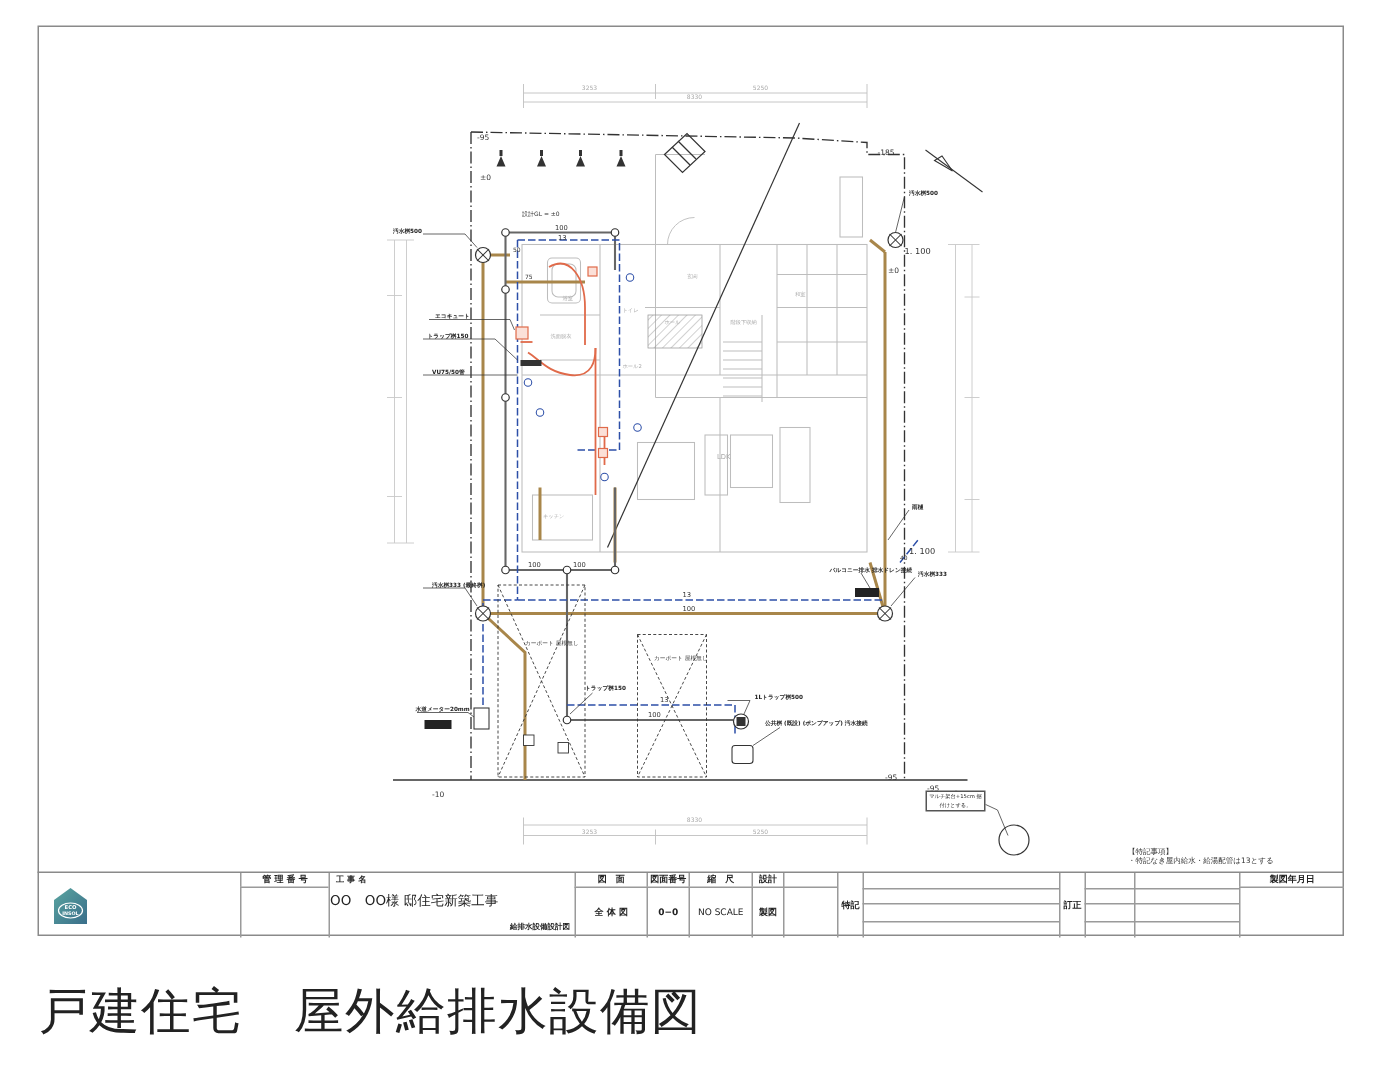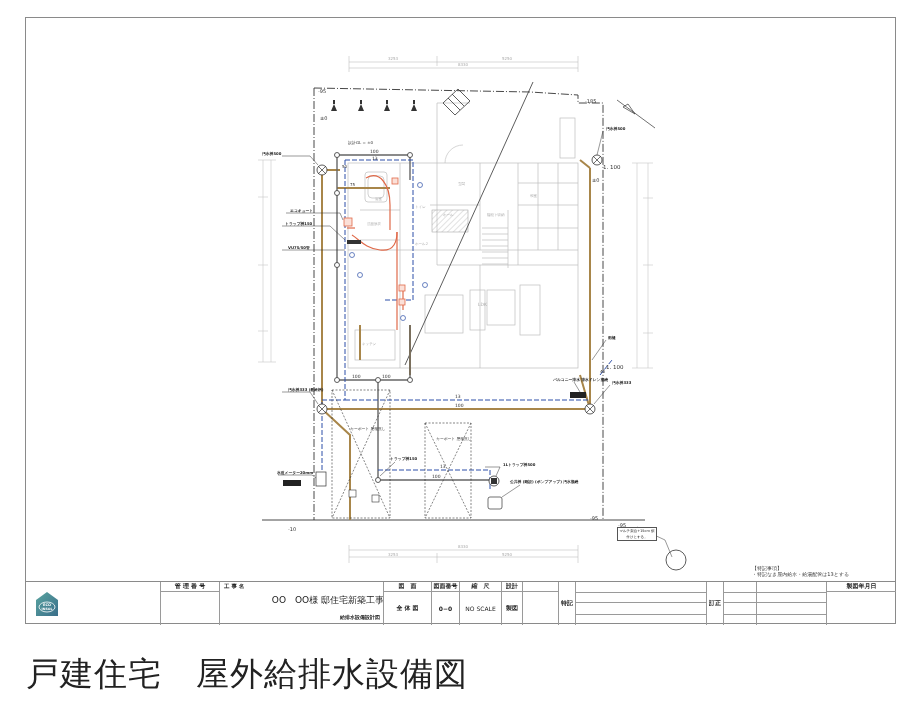--- a/index.html
+++ b/index.html
@@ -352,21 +352,21 @@
     <text x="12" y="15" font-size="3.5" fill="#fff" text-anchor="middle" font-weight="bold">ECO</text>
     <text x="12" y="19" font-size="3.2" fill="#fff" text-anchor="middle" font-weight="bold">INSOL</text>
   </svg>
 
   <div class="cell" style="left:135px; top:0; width:59px; height:9px;">管 理 番 号</div>
   <div class="cell" style="left:135px; top:9px; width:59px; height:34px;"></div>
   <div class="hline" style="left:135px; top:9px; width:59px;"></div>
 
   <div class="cell" style="left:194px; top:0; width:164px; height:43px; display:block;">
     <div style="position:absolute; left:4px; top:1px; font-size:5.5px;">工 事 名</div>
-    <div style="position:absolute; left:0; width:164px; top:12px; text-align:right; font-size:9px; font-weight:normal;">OO　OO様 邸住宅新築工事</div>
+    <div style="position:absolute; left:0; width:164px; top:12px; text-align:left; font-size:9px; font-weight:normal;">OO　OO様 邸住宅新築工事</div>
     <div style="position:absolute; right:3px; top:32px; font-size:5px;">給排水設備設計図</div>
   </div>
 
   <div class="cell" style="left:358px; top:0; width:48px; height:9px;">図　面</div>
   <div class="cell" style="left:358px; top:9px; width:48px; height:34px;">全 体 図</div>
   <div class="cell" style="left:406px; top:0; width:28px; height:9px;">図面番号</div>
   <div class="cell" style="left:406px; top:9px; width:28px; height:34px;">0−0</div>
   <div class="cell" style="left:434px; top:0; width:42px; height:9px;">縮　尺</div>
   <div class="cell" style="left:434px; top:9px; width:42px; height:34px; font-weight:normal;">NO SCALE</div>
   <div class="cell" style="left:476px; top:0; width:21px; height:9px;">設計</div>

